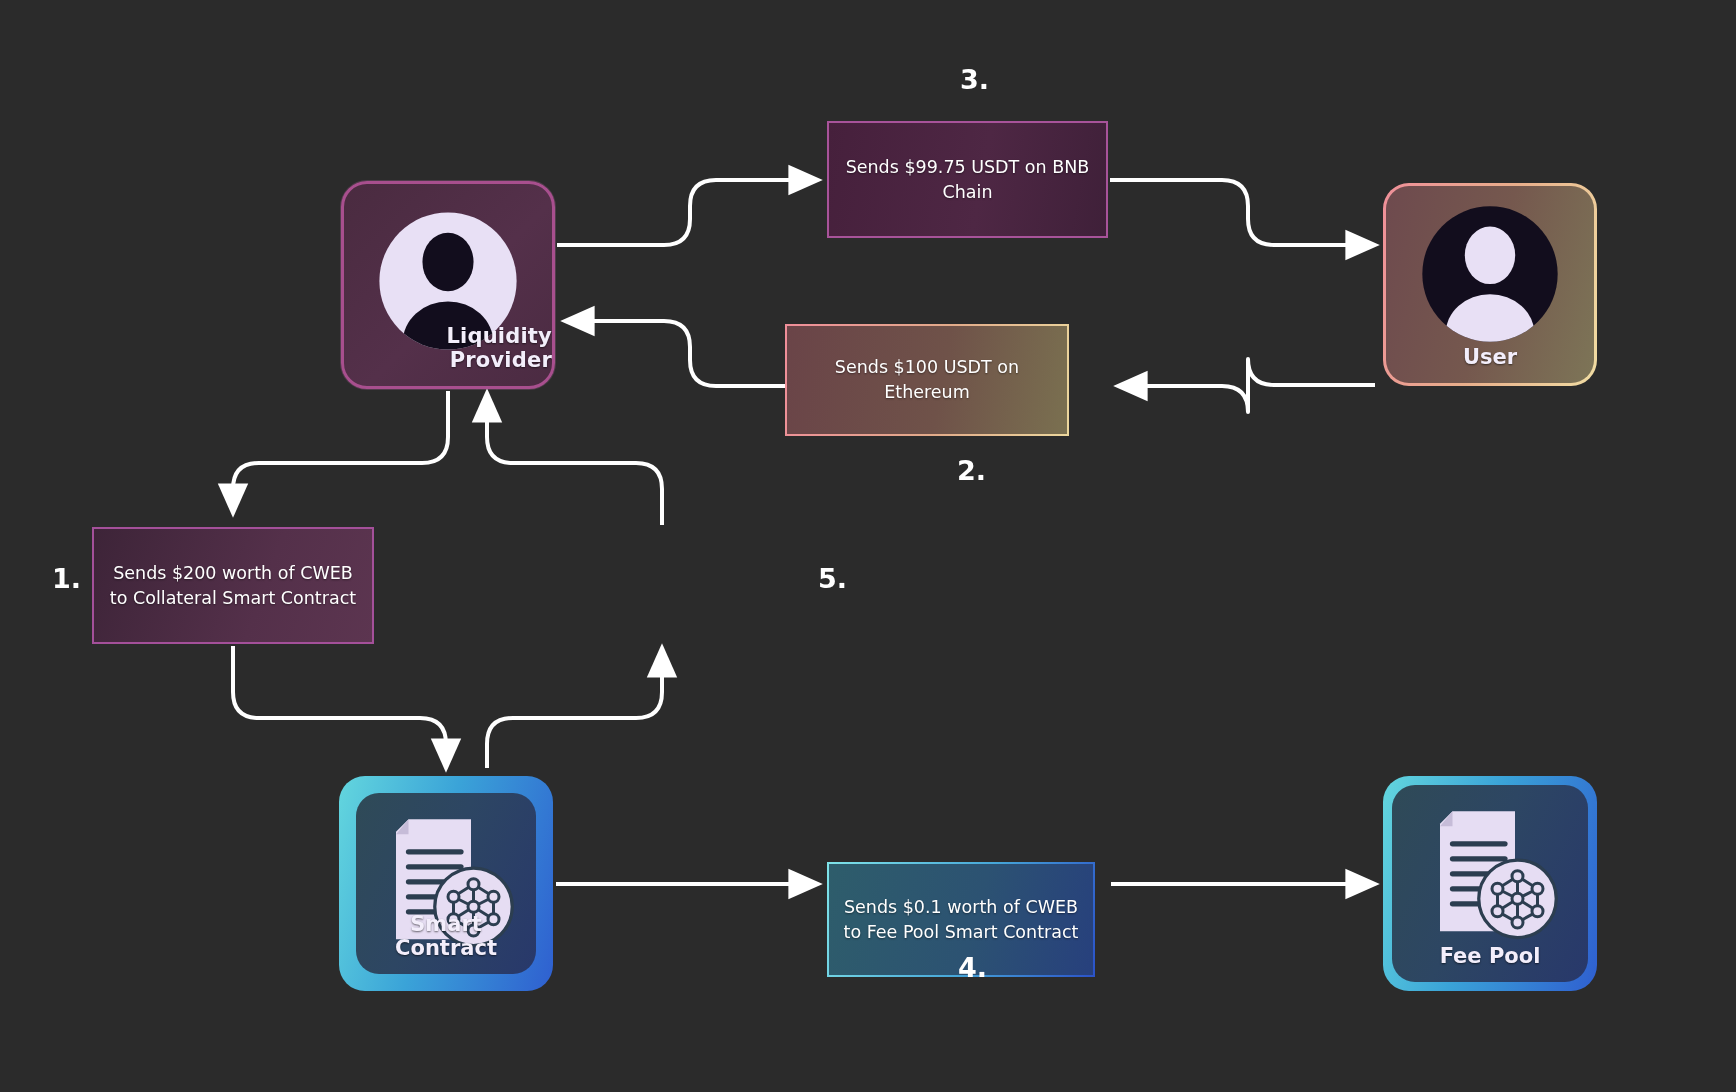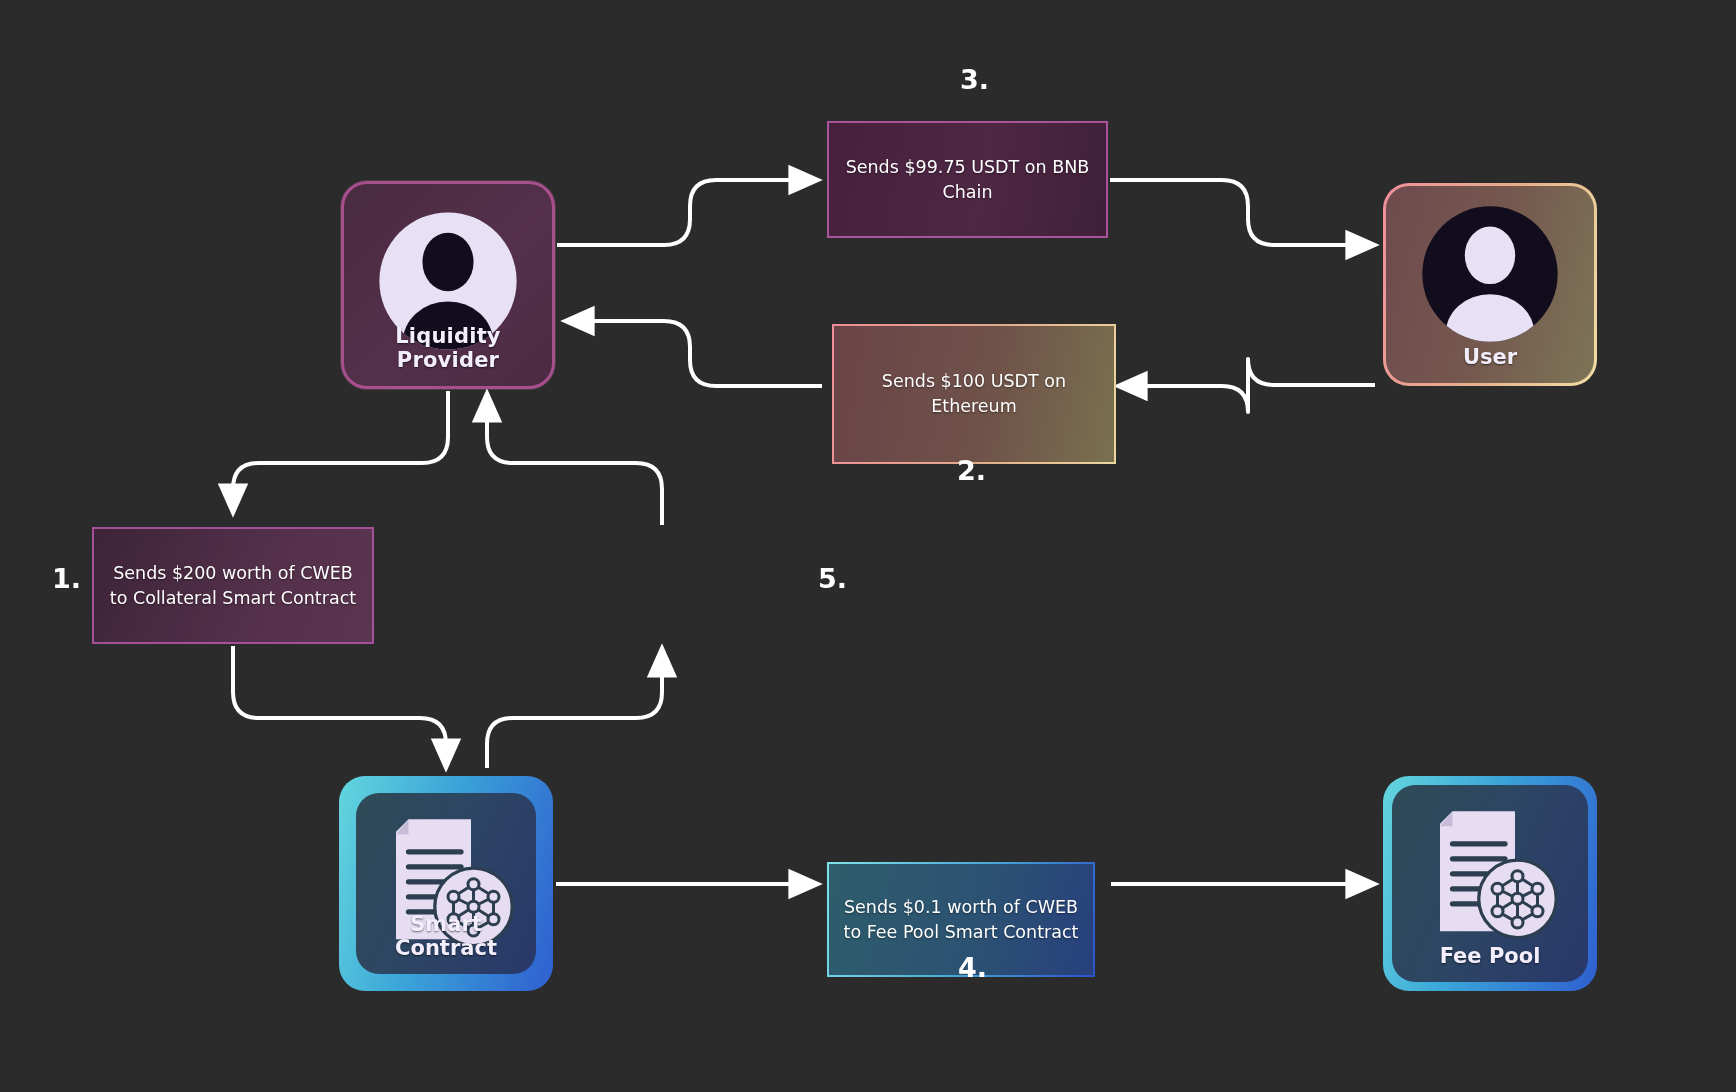--- a/index.html
+++ b/index.html
@@ -36,21 +36,21 @@
     flex-direction: column;
     align-items: center;
     justify-content: flex-start;
     padding-top: 16px;
     overflow: hidden;
   }
   .node .node-label {
     position: absolute;
     bottom: 14px;
     left: 0; right: 0;
-    text-align: center;
+    text-align: right;
     color: #f3eefb;
     font-size: 21px;
     font-weight: bold;
     letter-spacing: 0.2px;
     font-family: "DejaVu Sans", sans-serif;
     text-shadow: 0 1px 2px rgba(0,0,0,.55);
   }
   .node .node-icon {
     margin-top: 8px;
   }
@@ -134,21 +134,21 @@
     padding: 6px 12px;
     font-family: "DejaVu Sans", sans-serif;
     text-shadow: 0 1px 2px rgba(0,0,0,.45);
   }
   #msg-3 {
     left: 827px; top: 121px; width: 281px; height: 117px;
     background: linear-gradient(100deg, #46203c 0%, #4e2744 55%, #3f2039 100%);
     border: 2px solid #a8539a;
   }
   #msg-2 {
-    left: 832px; top: 324px; width: 284px; height: 140px;
+    left: 785px; top: 324px; width: 284px; height: 112px;
     background: linear-gradient(100deg, #6a4448 0%, #6f5249 55%, #7a7050 100%);
     border: 2px solid;
     border-image: linear-gradient(100deg, #ef8e99 0%, #e2ab8a 55%, #ecd79d 100%) 1;
   }
   #msg-1 {
     left: 92px; top: 527px; width: 282px; height: 117px;
     background: linear-gradient(110deg, #3d2438 0%, #54304a 60%, #5c3550 100%);
     border: 2px solid #a4509a;
   }
   #msg-5 {

